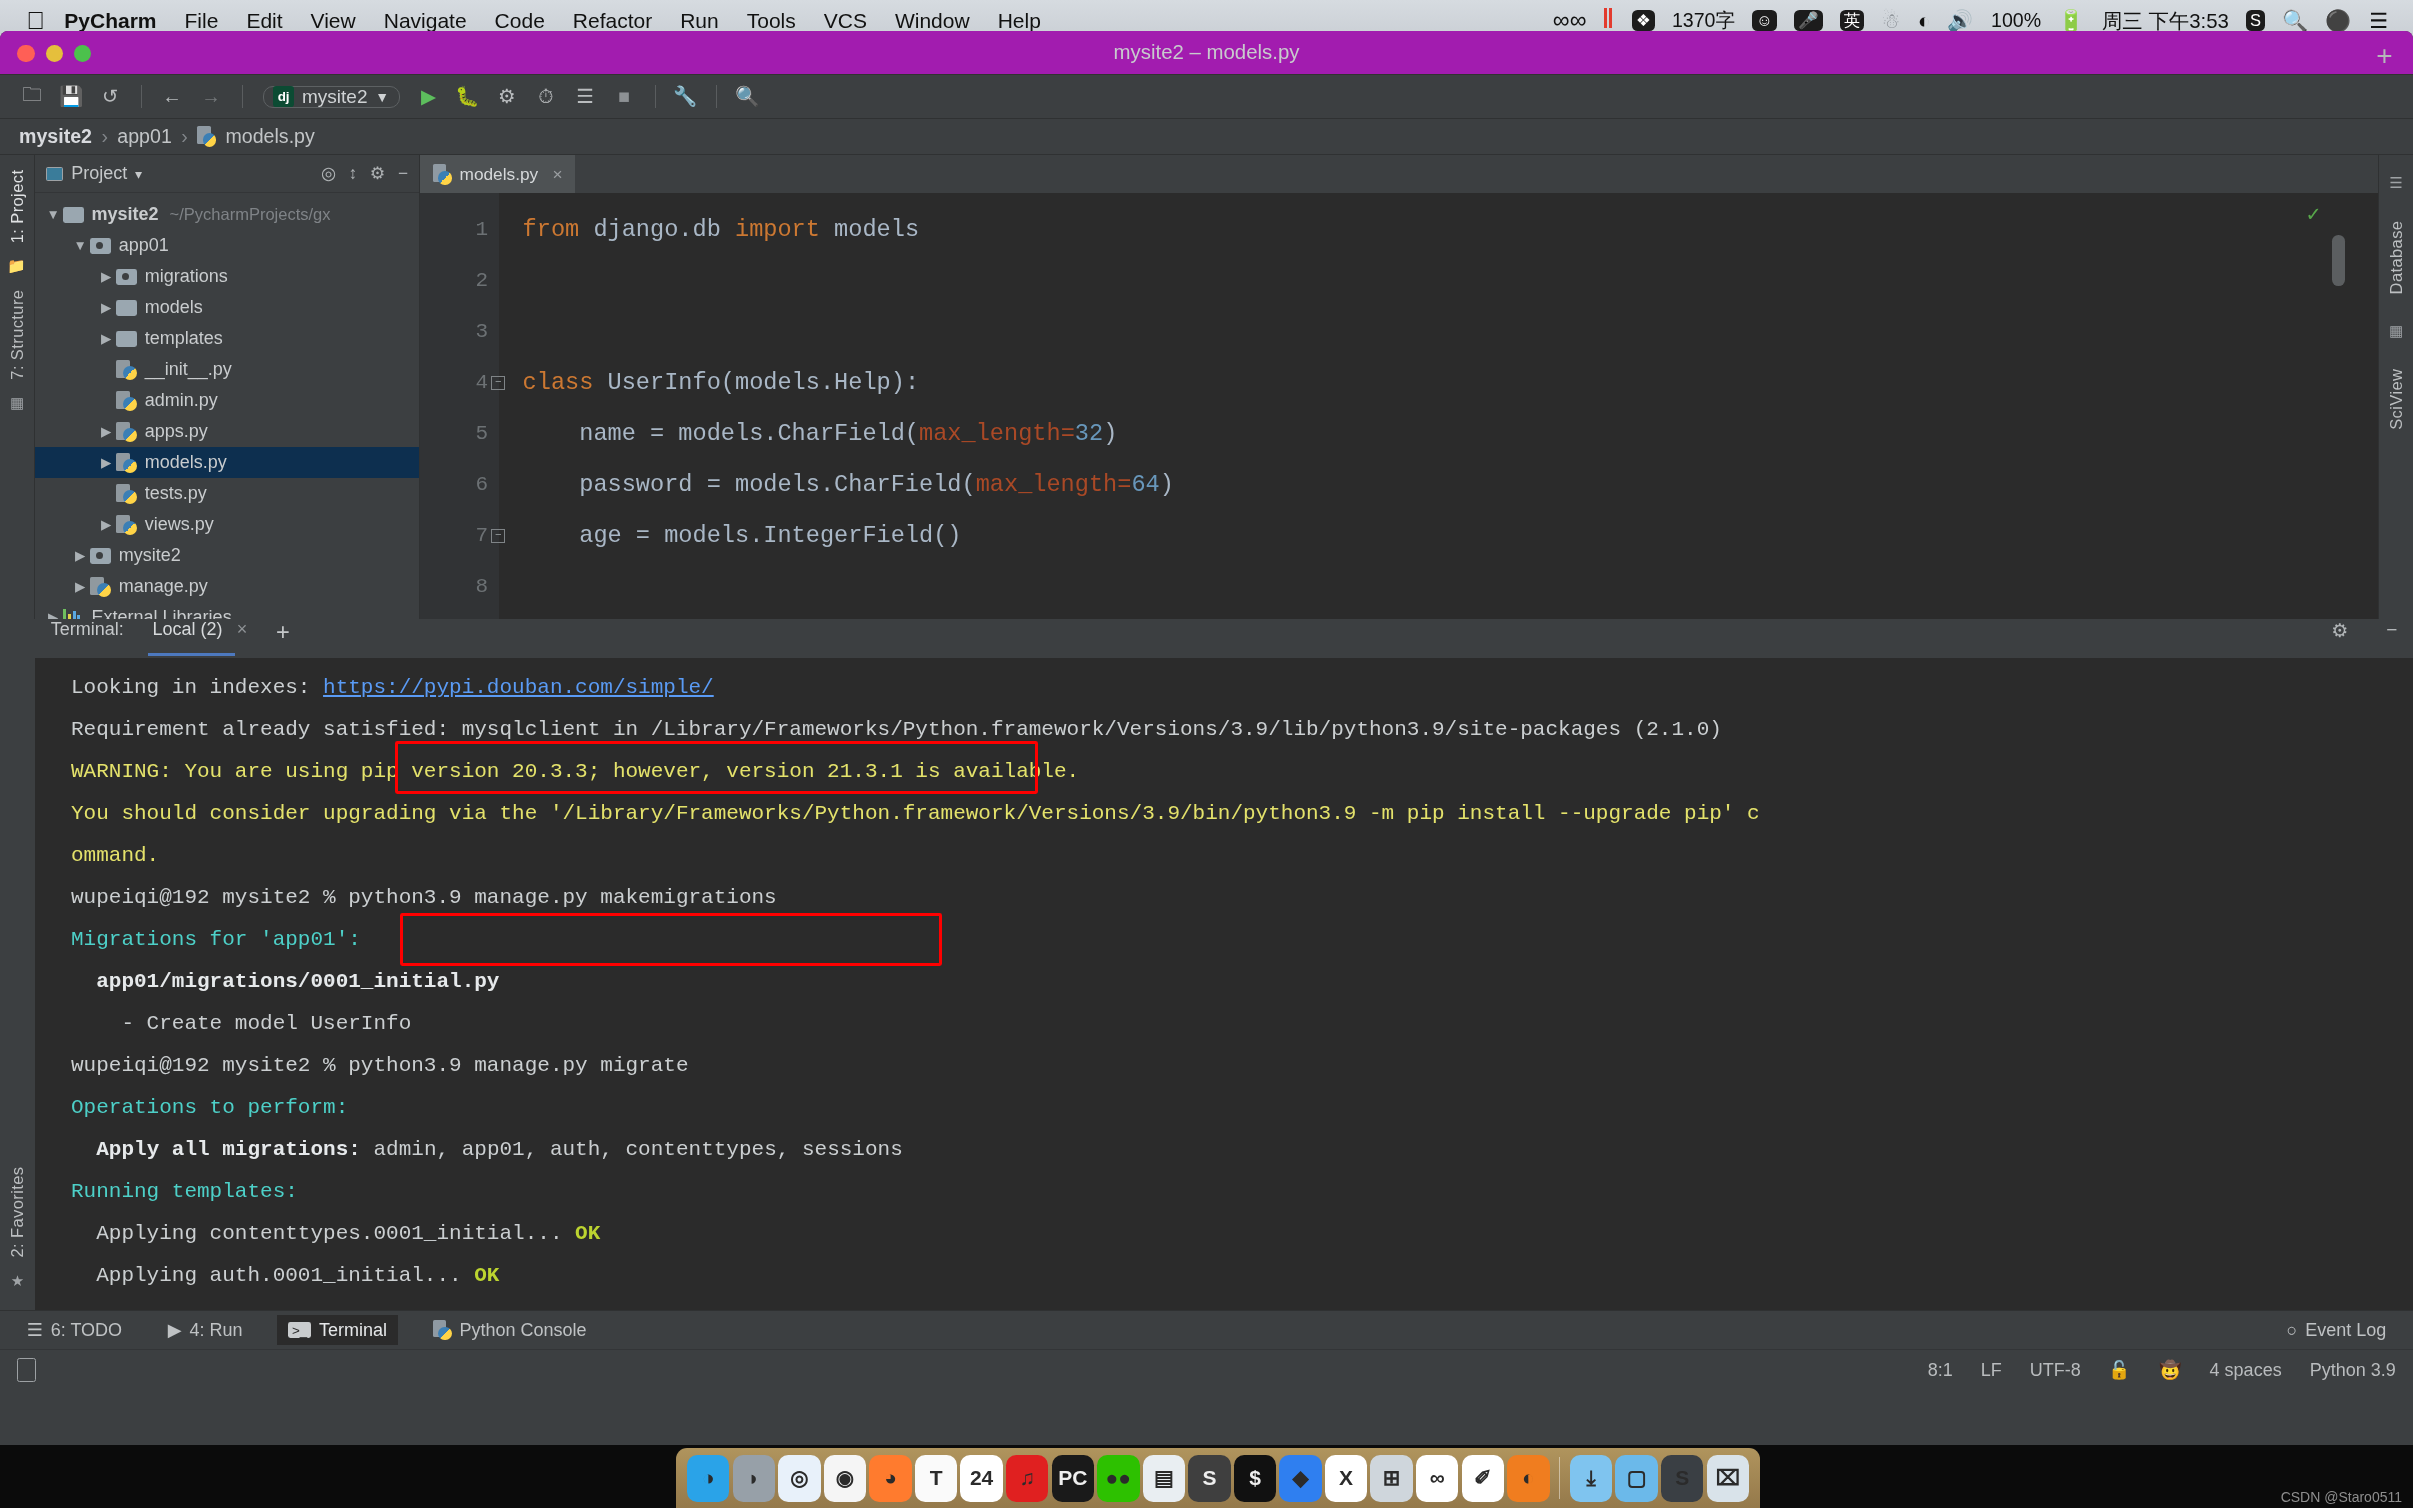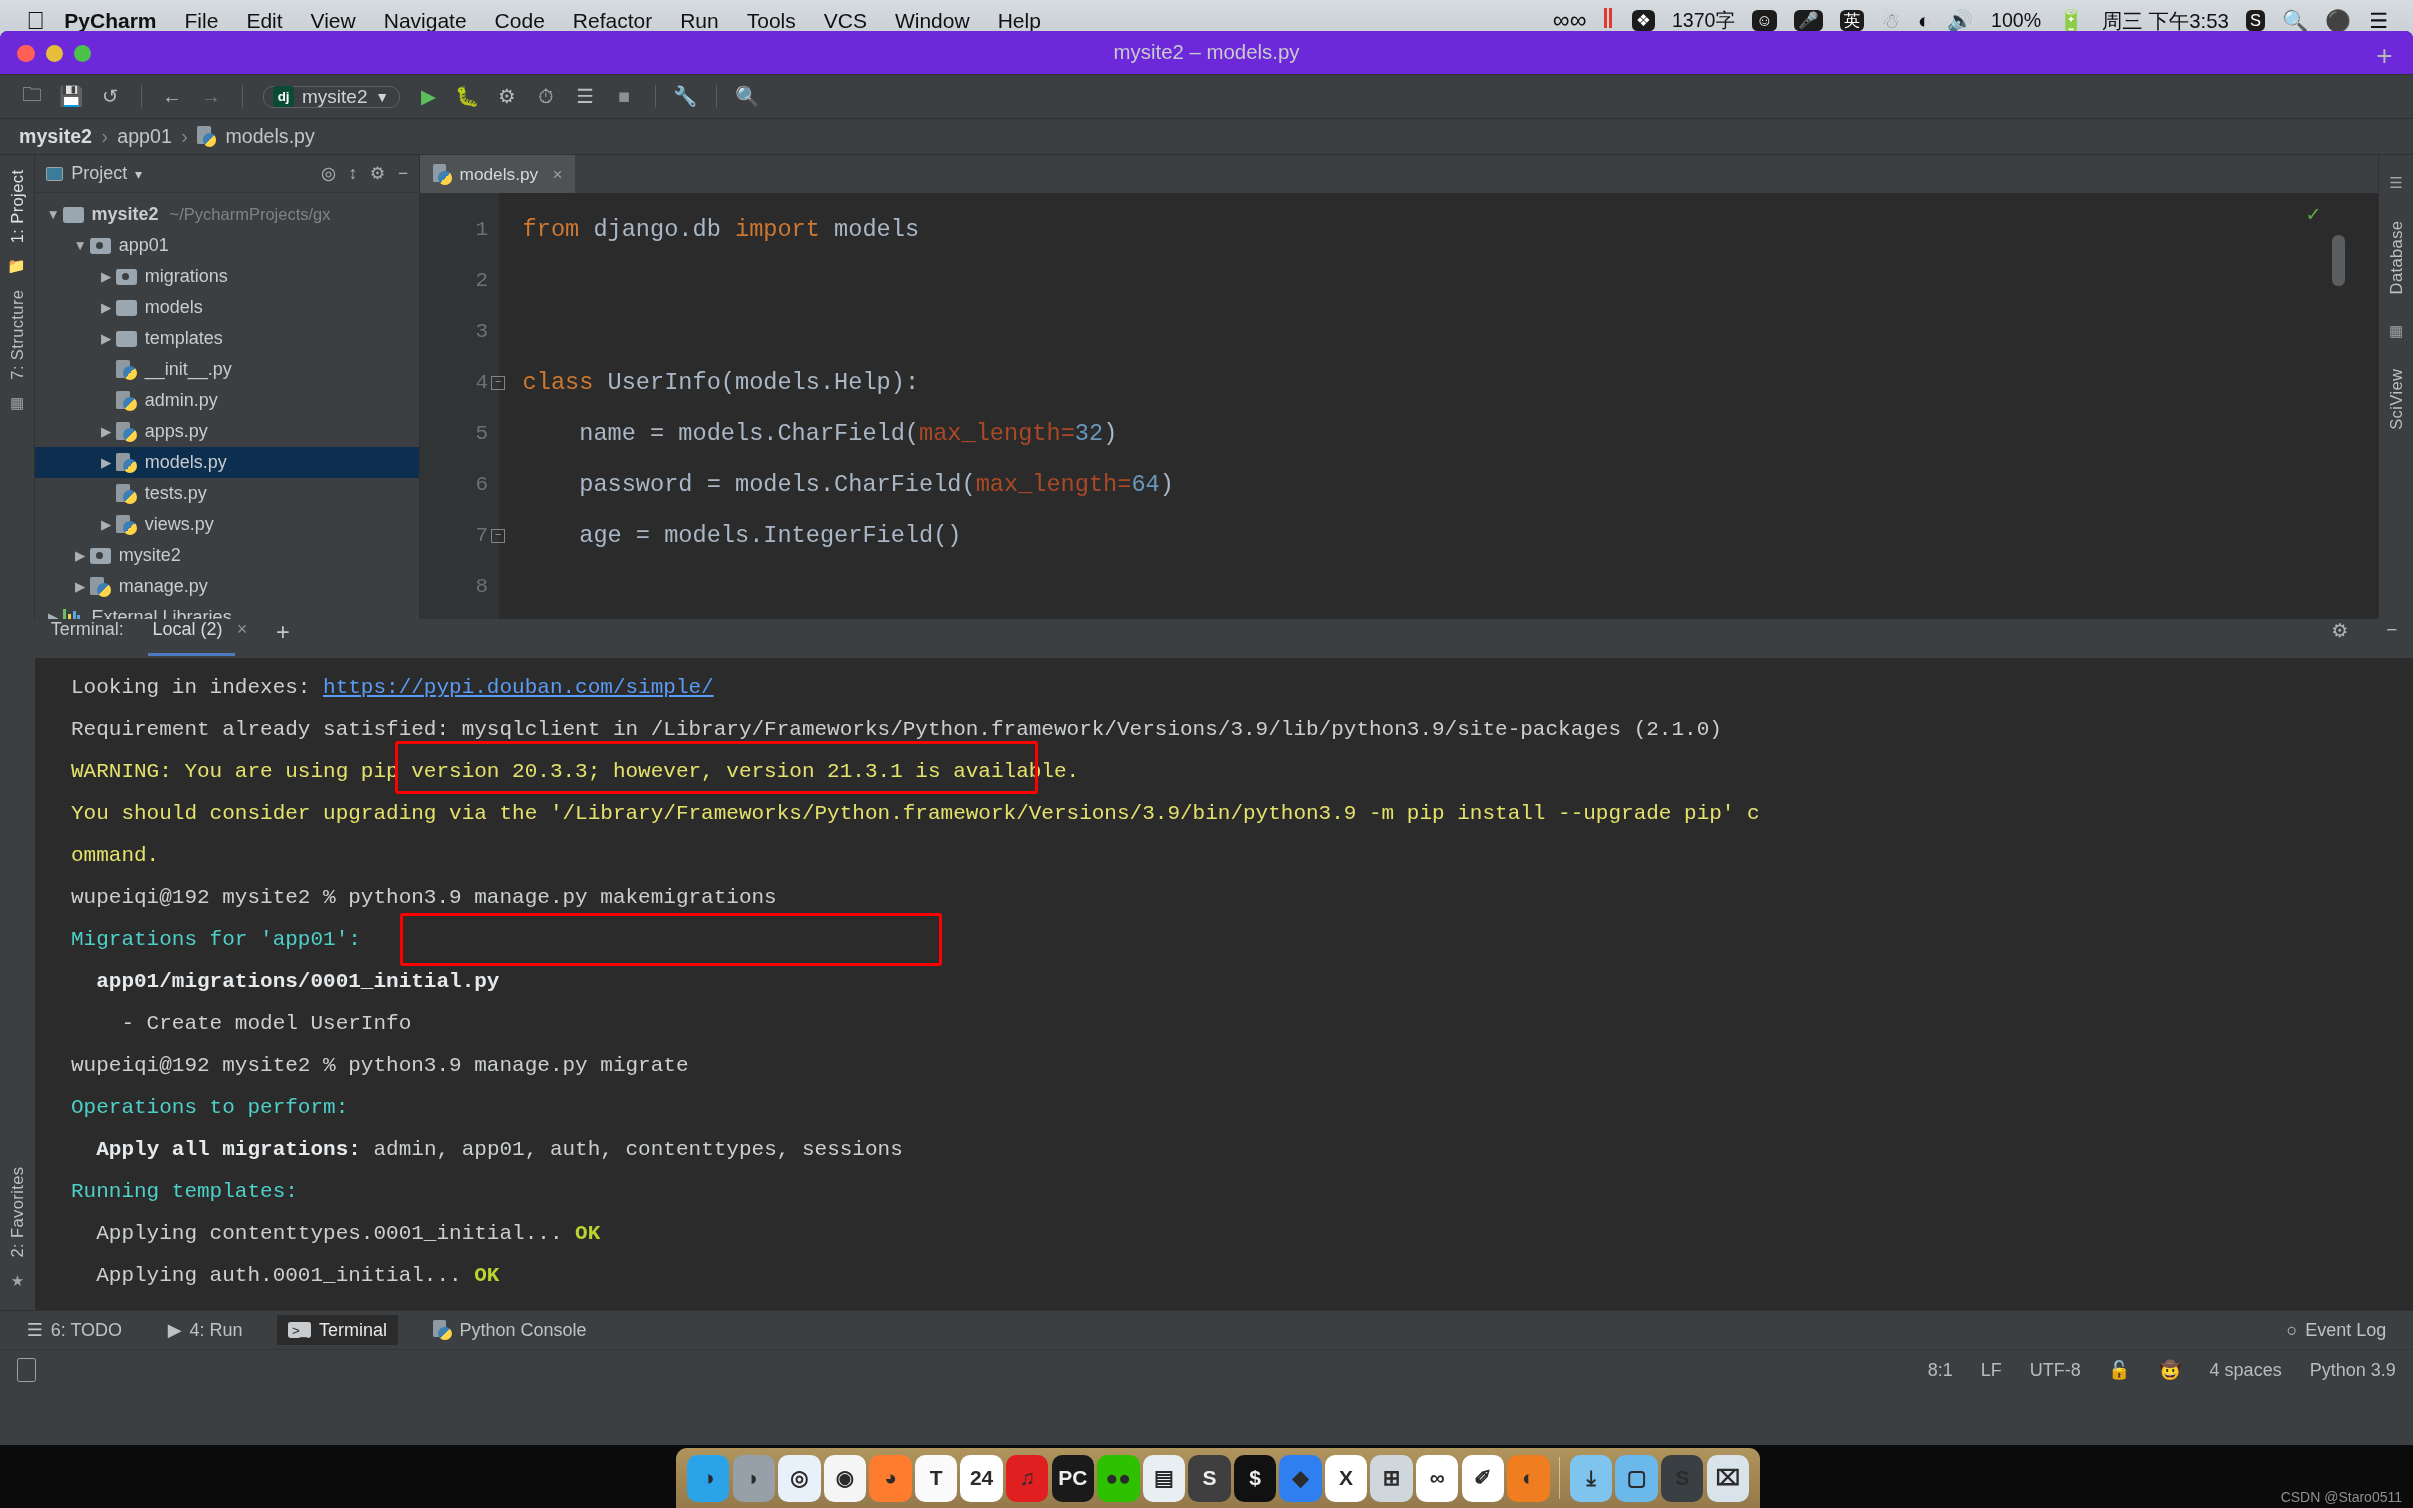--- a/index.html
+++ b/index.html
@@ -30,21 +30,21 @@
   .redbars { display:inline-block; }
   .redbars i { display:inline-block; width:3.1px; height:20.4px; background:#e23b2e; margin-right:2.4px; }
   .mac-time { font-size:20.4px; white-space:nowrap; }
 
   
   .win {
     position:absolute; top:31px; left:0; width:2413px; height:1420px;
     background:#3c3f41; border-radius:7.9px 7.9px 0 0; overflow:hidden;
   }
   .titlebar {
-    position:relative; height:44px; background:#6d28d9;
+    position:relative; height:44px; background:#a21caf;
     display:flex; align-items:center; justify-content:center;
     border-bottom:0.8px solid #323232;
   }
   .traffic { position:absolute; left:17.3px; top:14px; display:flex; gap:11px; }
   .traffic span { width:17.3px; height:17.3px; border-radius:50%; display:block; }
   .t-red{background:#ff5f56;} .t-yellow{background:#e5bf3c;} .t-green{background:#4cc14c;}
   .win-title { font-size:20.4px; color:#c8cbcd; }
   .title-plus { position:absolute; right:20.4px; top:11px; font-size:28px; color:#b5b8ba; line-height:1; }
 
   

